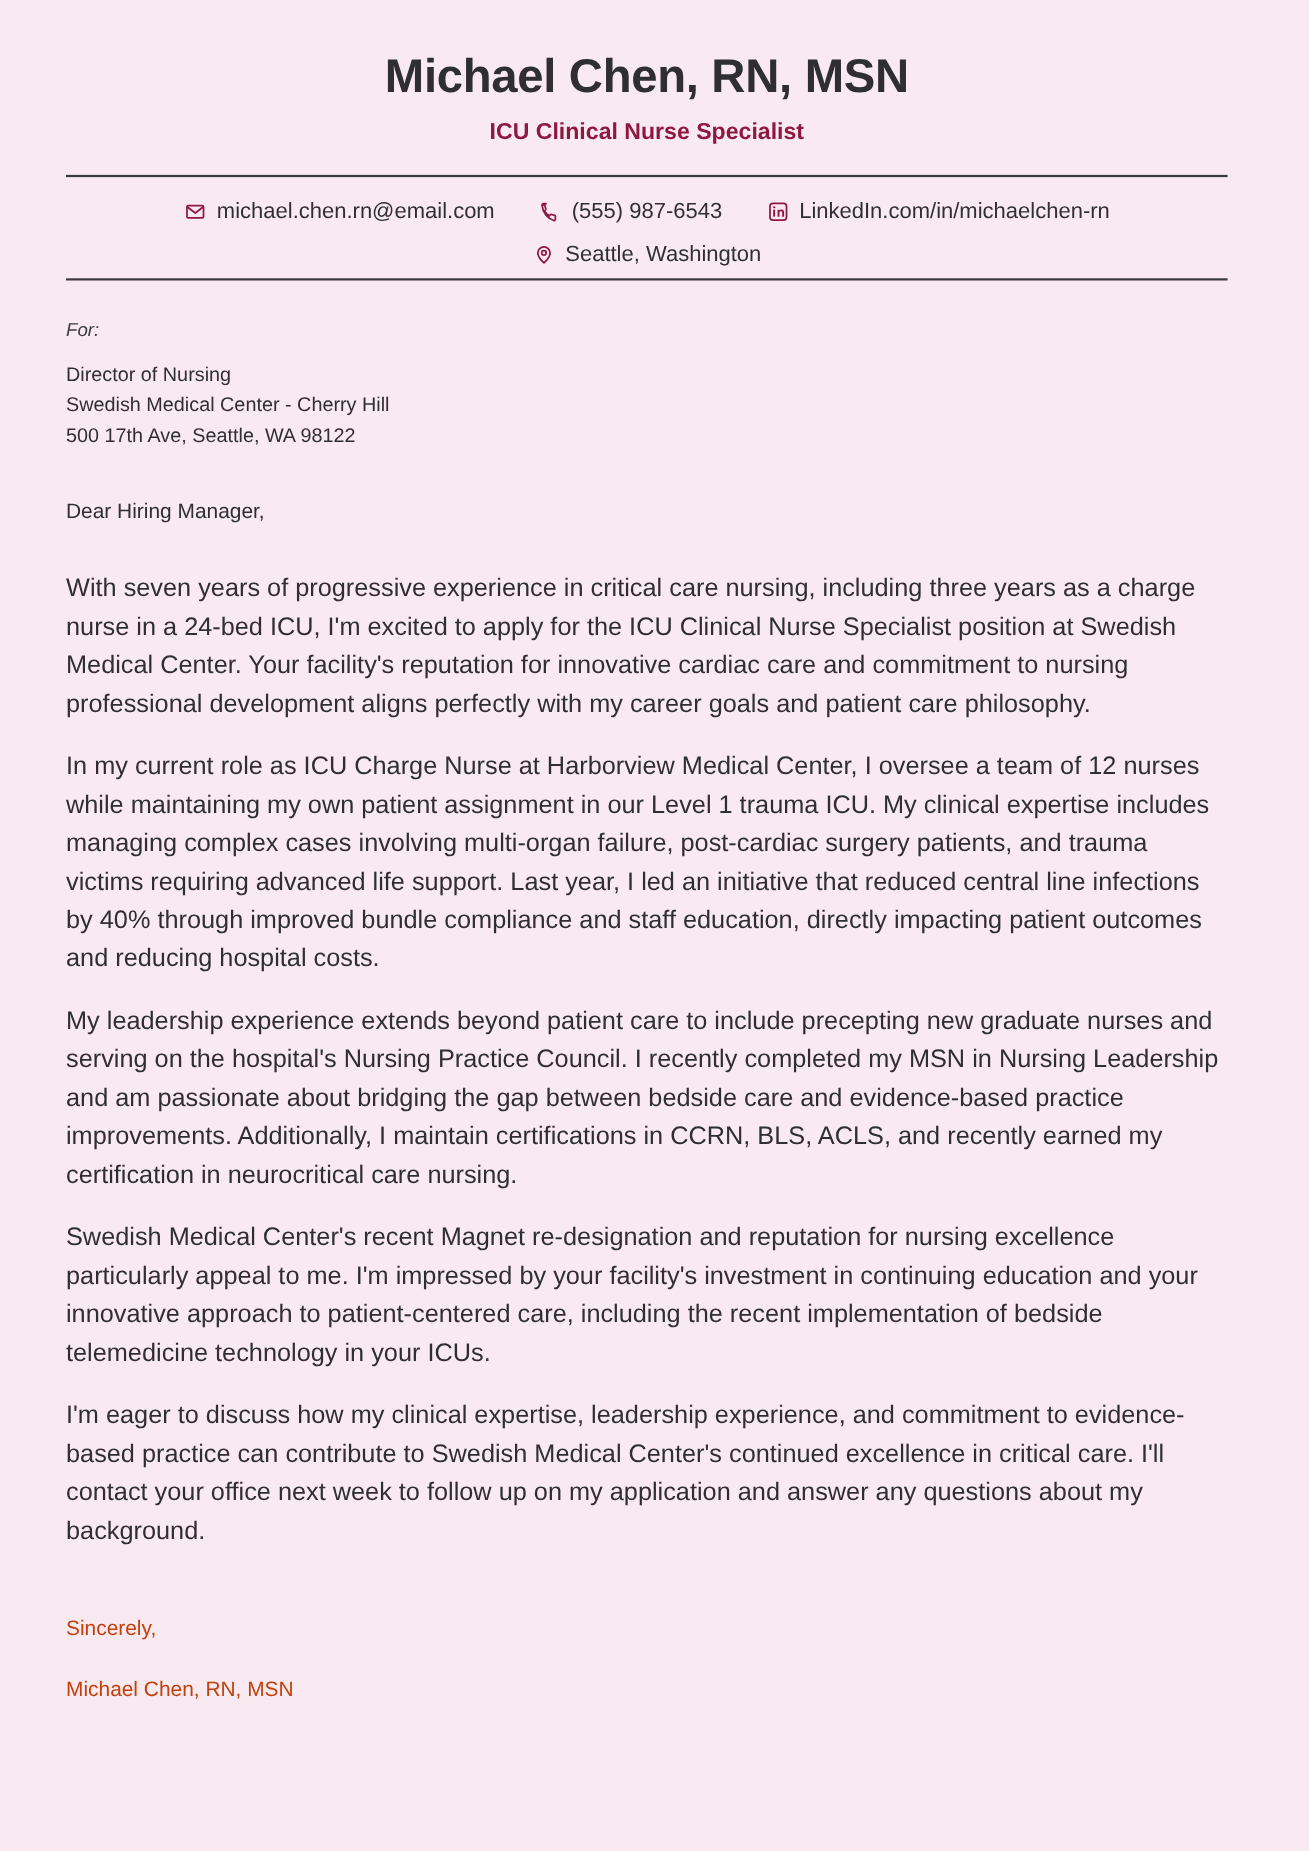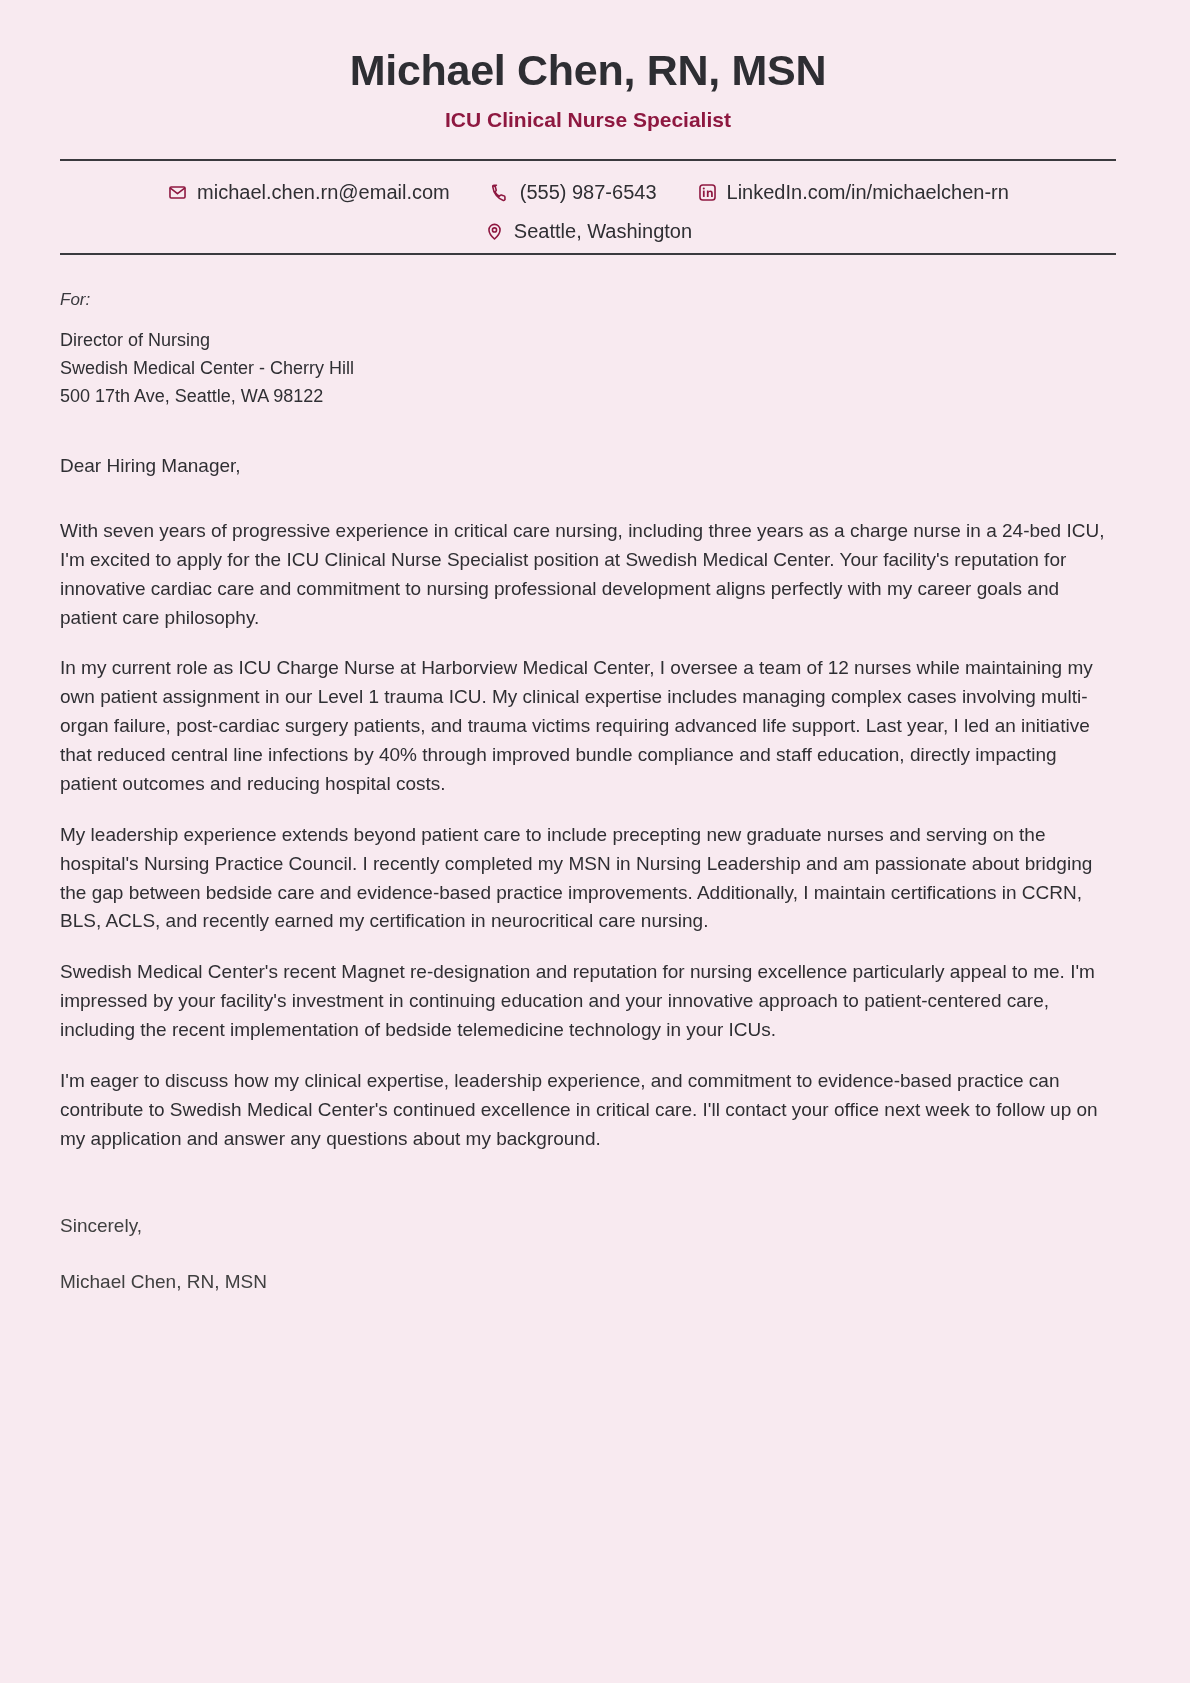--- a/index.html
+++ b/index.html
@@ -103,33 +103,33 @@
 
   .salutation {
     font-size: 19px;
     margin-top: 42px;
     line-height: 1.5;
     color: #2f2f33;
   }
 
   .paragraphs { margin-top: 36px; }
   .para {
-    font-size: 19px;
+    font-size: 23px;
     line-height: 1.52;
     color: #2f2f33;
     margin: 0 0 22px 0;
     text-align: left;
   }
   .para:last-child { margin-bottom: 0; }
 
   .closing { margin-top: 58px; }
   .closing-line {
     font-size: 19px;
     line-height: 1.5;
-    color: #404040;
+    color: #c2410c;
     margin-bottom: 28px;
   }
   .closing-line:last-child { margin-bottom: 0; }
 </style>
 </head>
 <body>
 
 <div class="page">
 
   <div class="letter-header">

